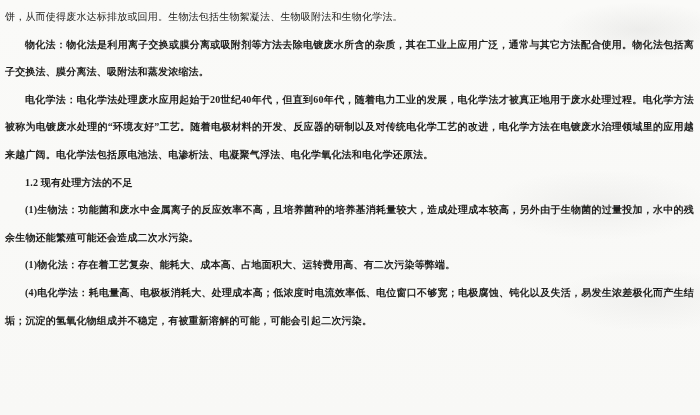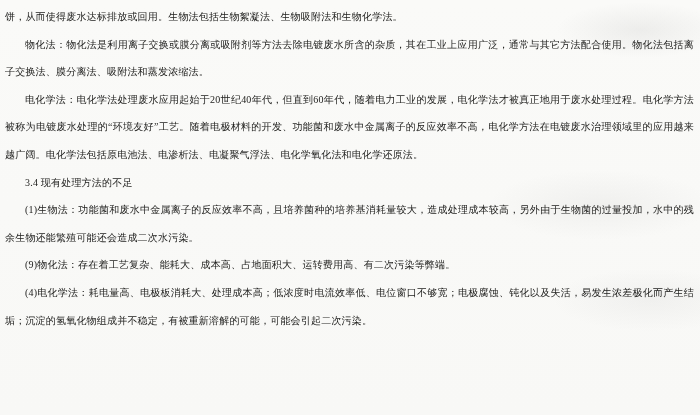--- a/index.html
+++ b/index.html
@@ -19,28 +19,28 @@
     overflow: hidden;
   }
   .doc-text p {
     margin: 0;
     font-size: 10px;
     line-height: 27.6px;
     text-align: justify;
     letter-spacing: 0.2px;
     word-break: break-all;
   }
-  .doc-text p.indent { text-indent: 2em; }
+  .doc-text p.indent { text-indent: 2em; font-weight: bold; }
 </style>
 </head>
 <body>
 
 <div class="page">
   <div class="doc-text">
     <p>饼，从而使得废水达标排放或回用。生物法包括生物絮凝法、生物吸附法和生物化学法。</p>
     <p class="indent">物化法：物化法是利用离子交换或膜分离或吸附剂等方法去除电镀废水所含的杂质，其在工业上应用广泛，通常与其它方法配合使用。物化法包括离子交换法、膜分离法、吸附法和蒸发浓缩法。</p>
-    <p class="indent">电化学法：电化学法处理废水应用起始于20世纪40年代，但直到60年代，随着电力工业的发展，电化学法才被真正地用于废水处理过程。电化学方法被称为电镀废水处理的“环境友好”工艺。随着电极材料的开发、功能菌和废水中金属离子的反应效率不高，电化学方法在电镀废水治理领域里的应用越来越广阔。电化学法包括原电池法、电渗析法、电凝聚气浮法、电化学氧化法和电化学还原法。</p>
-    <p class="indent">3.4 现有处理方法的不足</p>
+    <p class="indent">电化学法：电化学法处理废水应用起始于20世纪40年代，但直到60年代，随着电力工业的发展，电化学法才被真正地用于废水处理过程。电化学方法被称为电镀废水处理的“环境友好”工艺。随着电极材料的开发、反应器的研制以及对传统电化学工艺的改进，电化学方法在电镀废水治理领域里的应用越来越广阔。电化学法包括原电池法、电渗析法、电凝聚气浮法、电化学氧化法和电化学还原法。</p>
+    <p class="indent">1.2 现有处理方法的不足</p>
     <p class="indent">(1)生物法：功能菌和废水中金属离子的反应效率不高，且培养菌种的培养基消耗量较大，造成处理成本较高，另外由于生物菌的过量投加，水中的残余生物还能繁殖可能还会造成二次水污染。</p>
-    <p class="indent">(9)物化法：存在着工艺复杂、能耗大、成本高、占地面积大、运转费用高、有二次污染等弊端。</p>
+    <p class="indent">(1)物化法：存在着工艺复杂、能耗大、成本高、占地面积大、运转费用高、有二次污染等弊端。</p>
     <p class="indent">(4)电化学法：耗电量高、电极板消耗大、处理成本高；低浓度时电流效率低、电位窗口不够宽；电极腐蚀、钝化以及失活，易发生浓差极化而产生结垢；沉淀的氢氧化物组成并不稳定，有被重新溶解的可能，可能会引起二次污染。</p>
   </div>
 </div>
 
 </body></html>

